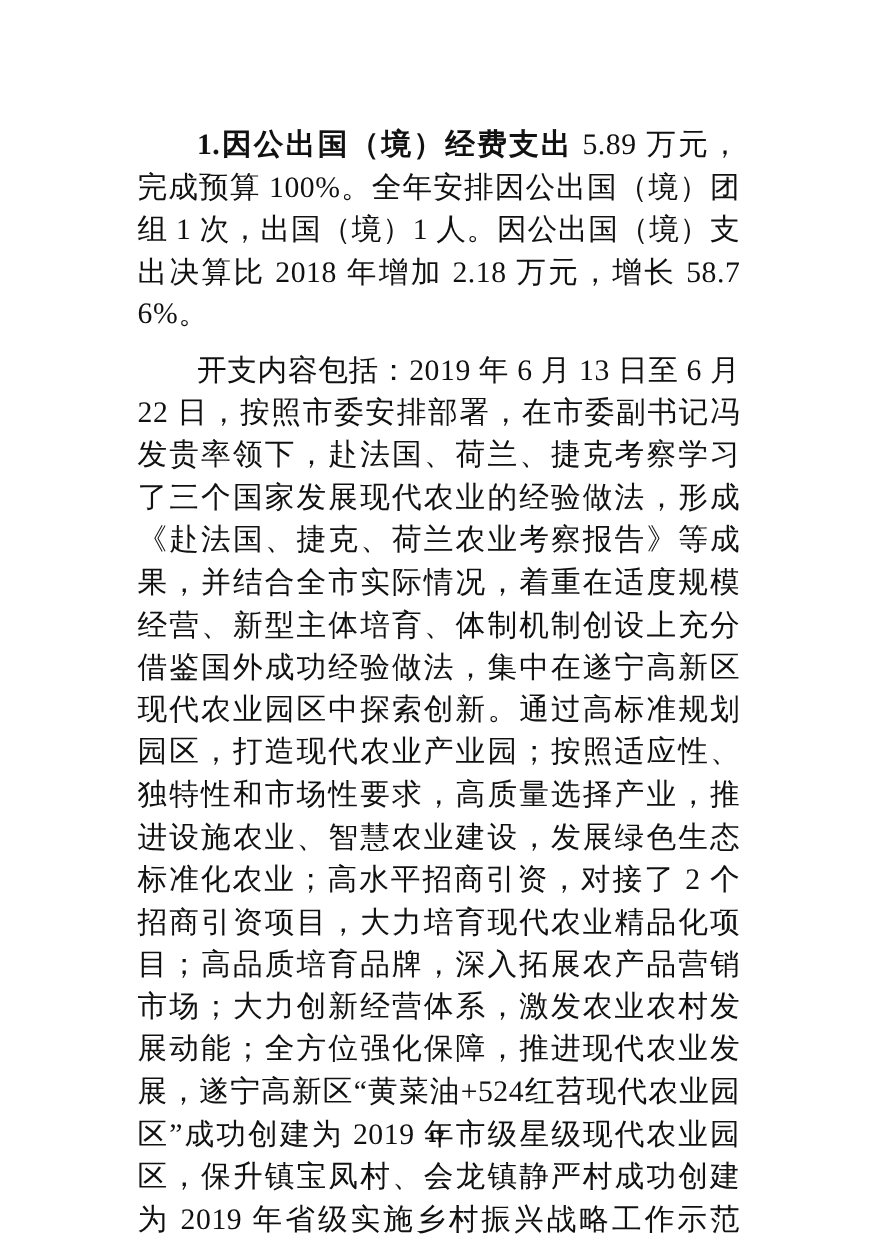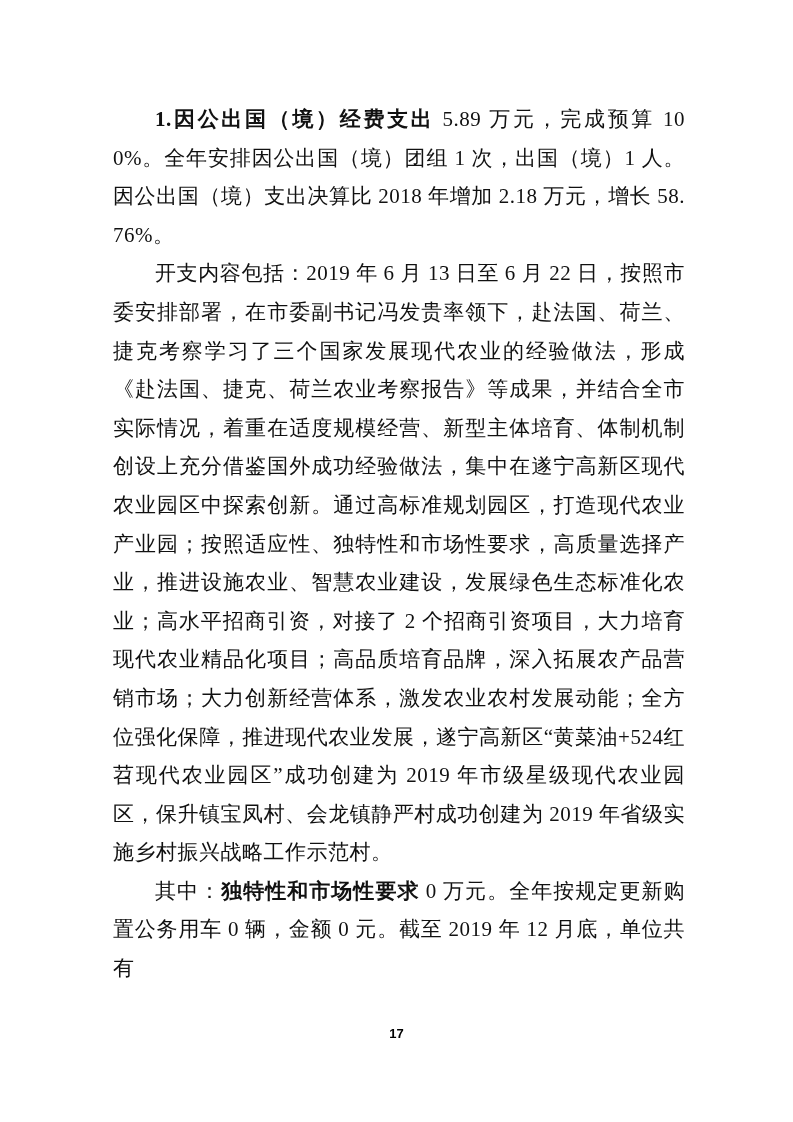--- a/index.html
+++ b/index.html
@@ -16,22 +16,22 @@
     font-family: "Liberation Serif", serif;
     color: #111111;
   }
   .content {
     position: absolute;
     left: 113px;
     top: 100px;
     width: 572px;
   }
   .para {
-    margin: 0;
-    font-size: 21px;
+    margin: 12px;
+    font-size: 27px;
     line-height: 38.6px;
     text-align: justify;
     text-justify: inter-ideograph;
     text-indent: 2em;
     letter-spacing: 0.5px;
     word-break: break-all;
   }
   .para .b {
     font-weight: bold;
   }

